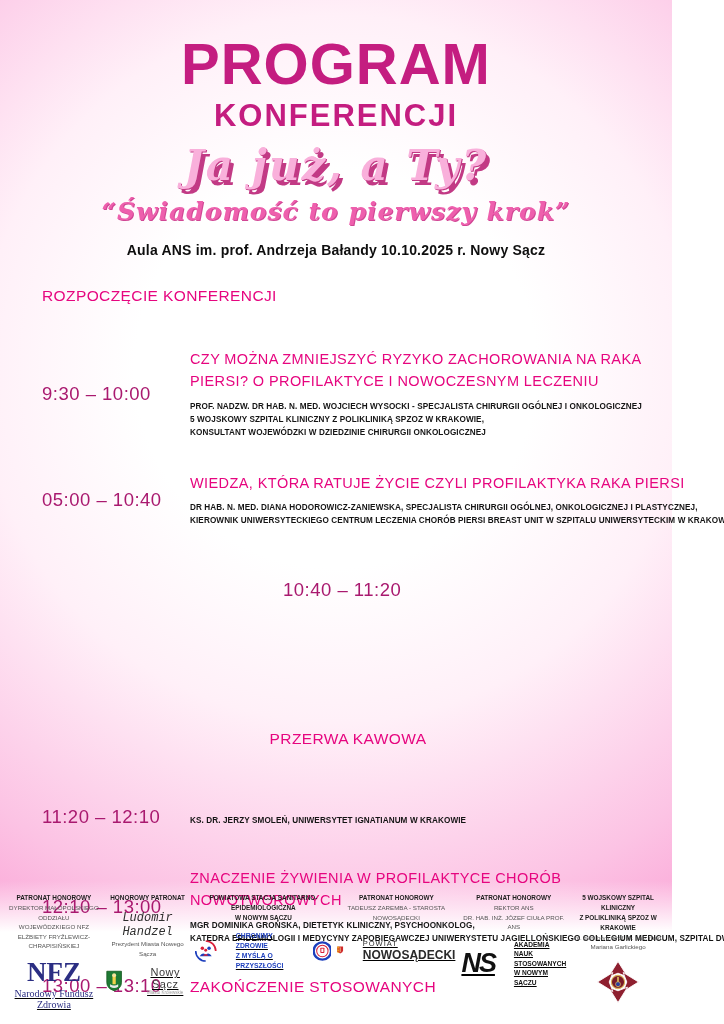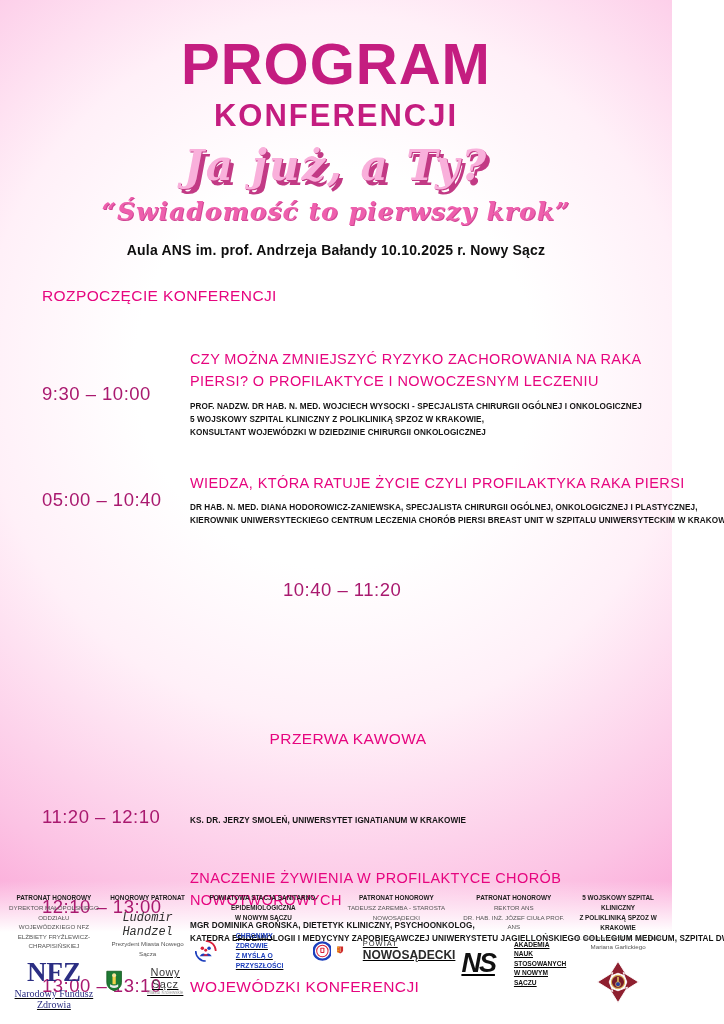--- a/index.html
+++ b/index.html
@@ -161,21 +161,21 @@
         <div class="details">
           <div class="detail">MGR DOMINIKA GROŃSKA, DIETETYK KLINICZNY, PSYCHOONKOLOG,</div>
           <div class="detail">KATEDRA EPIDEMIOLOGII I MEDYCYNY ZAPOBIEGAWCZEJ UNIWERYSTETU JAGIELLOŃSKIEGO COLLEGIUM MEDICUM, SZPITAL DWORSKA KRAKÓW</div>
         </div>
       </div>
     </div>
 
     <div class="row r7 simple">
       <div class="time">13:00 – 13:10</div>
       <div class="content">
-        <div class="session-title">WOJEWÓDZKI KONFERENCJI</div>
+        <div class="session-title">ZAKOŃCZENIE STOSOWANYCH</div>
       </div>
     </div>
 
   </main>
 
   <footer class="sponsors">
 
     <div class="col c1">
       <div class="f-head">PATRONAT HONOROWY</div>
       <div class="f-sub">DYREKTOR MAŁOPOLSKIEGO ODDZIAŁU</div>

